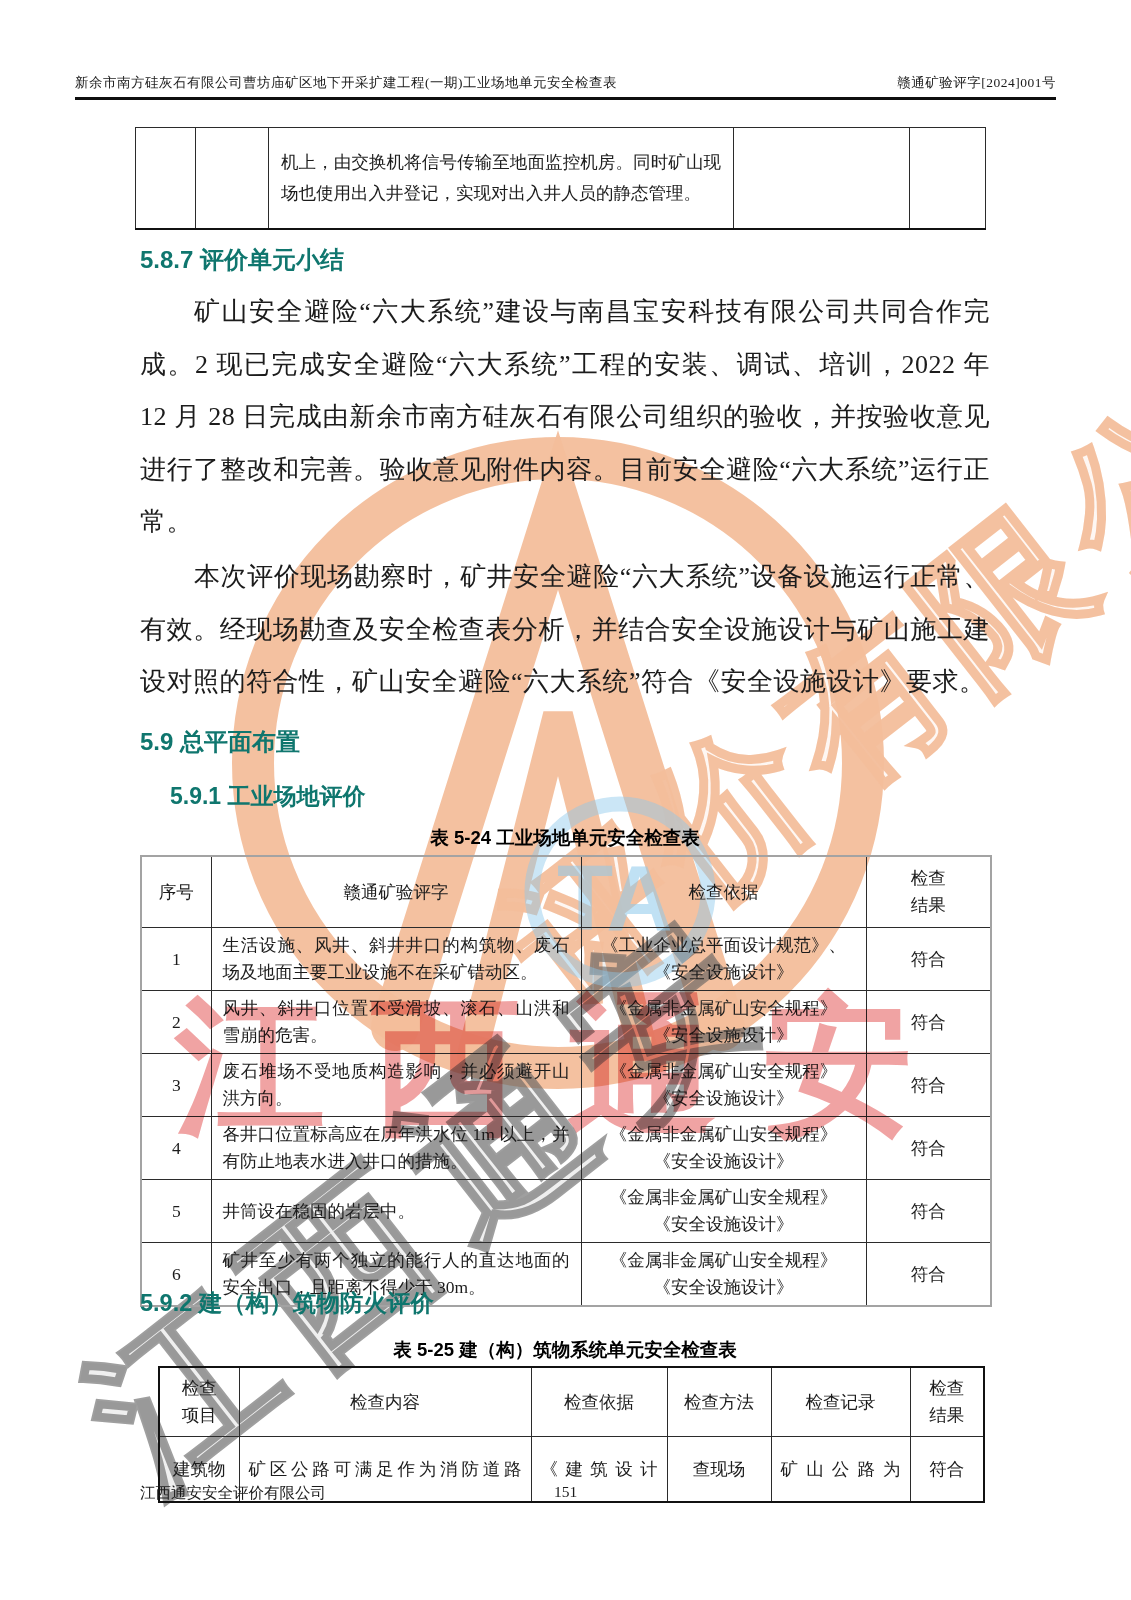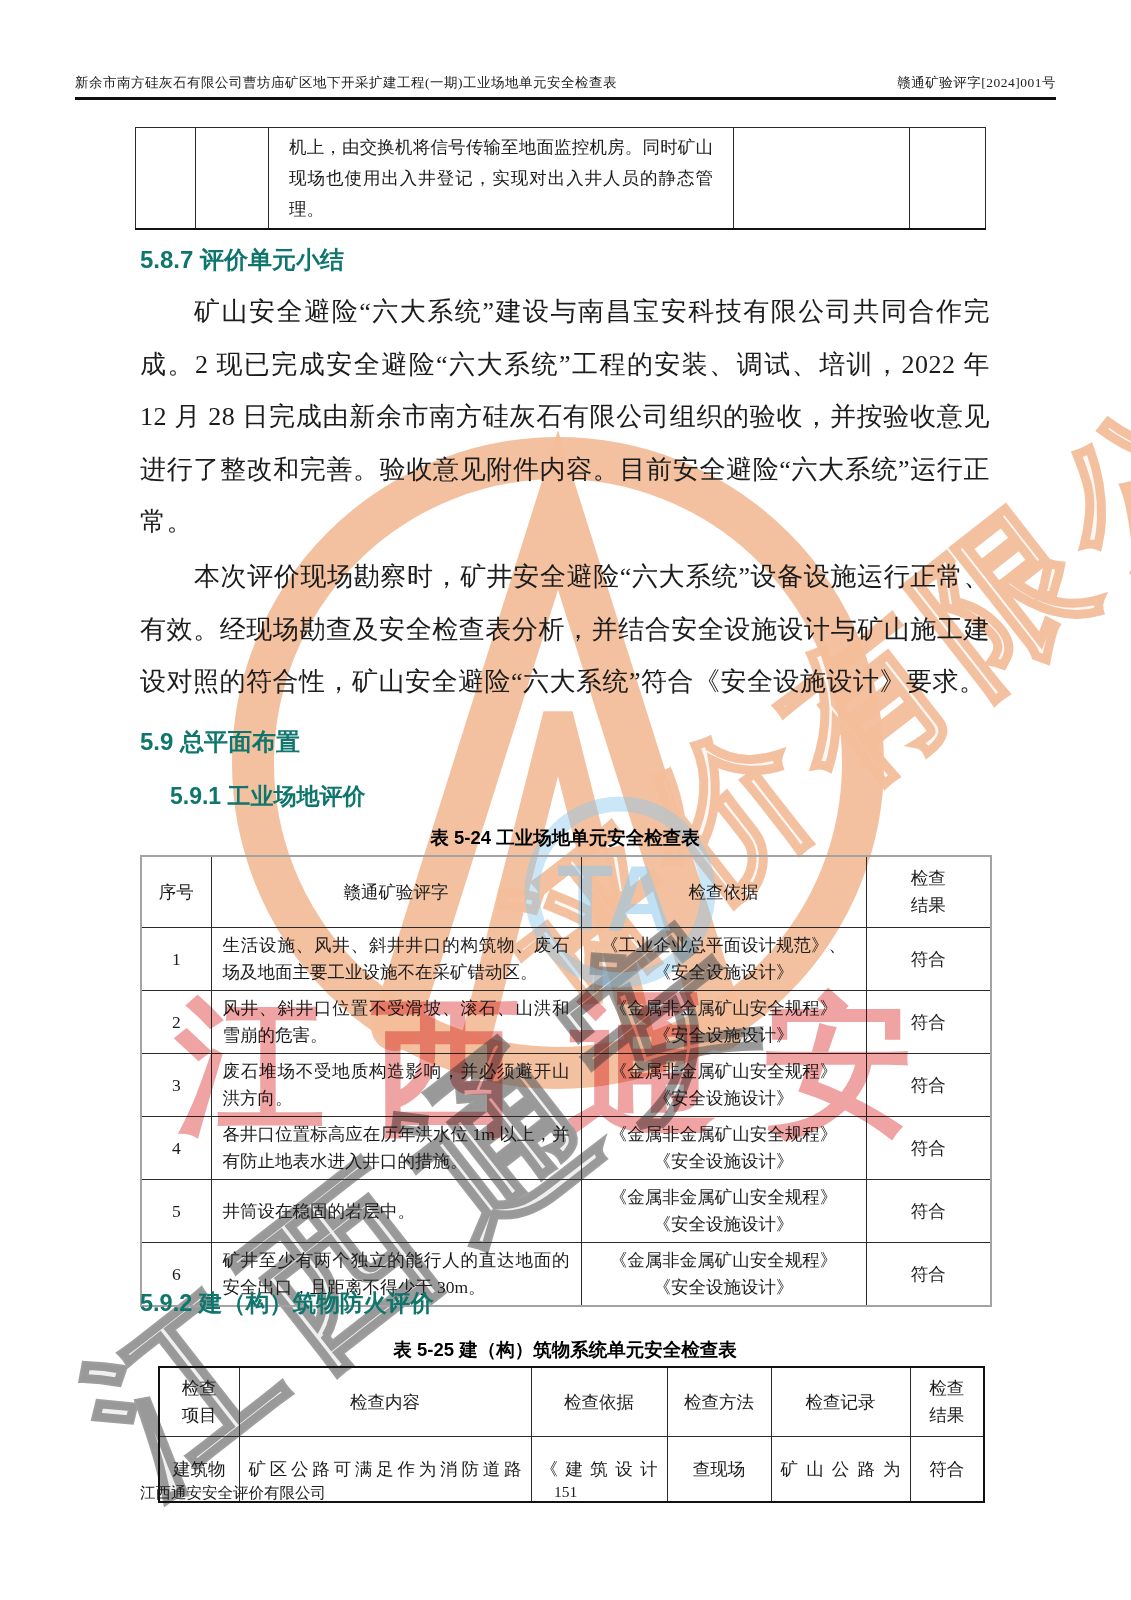--- a/index.html
+++ b/index.html
@@ -13,21 +13,21 @@
        justify-content:space-between;font-size:13.5px;letter-spacing:.5px;}
   .hdr-rule{position:absolute;top:97px;left:75px;width:981px;border-top:3px solid #0f0f0f;}
   
   table{border-collapse:collapse;table-layout:fixed;}
   td{border:1px solid #2b2b2b;font-size:17.5px;line-height:27px;
      vertical-align:middle;text-align:center;padding:2px 6px;
      overflow:hidden;word-break:break-all;}
   
   .cont-table{position:absolute;top:127px;left:135px;width:850px;border:1px solid #2b2b2b;border-bottom:2px solid #111;}
   .cont-table td{height:96px;}
-  .cont-table td.text{line-height:31px;text-align:justify;padding:2px 20px;}
+  .cont-table td.text{line-height:31px;text-align:justify;padding:2px 12px;}
   
   .h-sec{position:absolute;left:140px;font-weight:bold;color:#0f766e;
          font-family:"Liberation Sans","DejaVu Sans",sans-serif;}
   .para{position:absolute;left:140px;width:850px;font-size:26px;line-height:52.5px;
         text-align:justify;text-indent:54px;letter-spacing:.5px;}
   .caption{position:absolute;left:140px;width:850px;text-align:center;font-weight:bold;
            font-size:18.5px;font-family:"Liberation Sans","DejaVu Sans",sans-serif;color:#000;}
   
   .t24{position:absolute;top:855px;left:140px;width:850px;border:2px solid #a3a3a3;}
   .t24 tr.head td{height:66px;}

